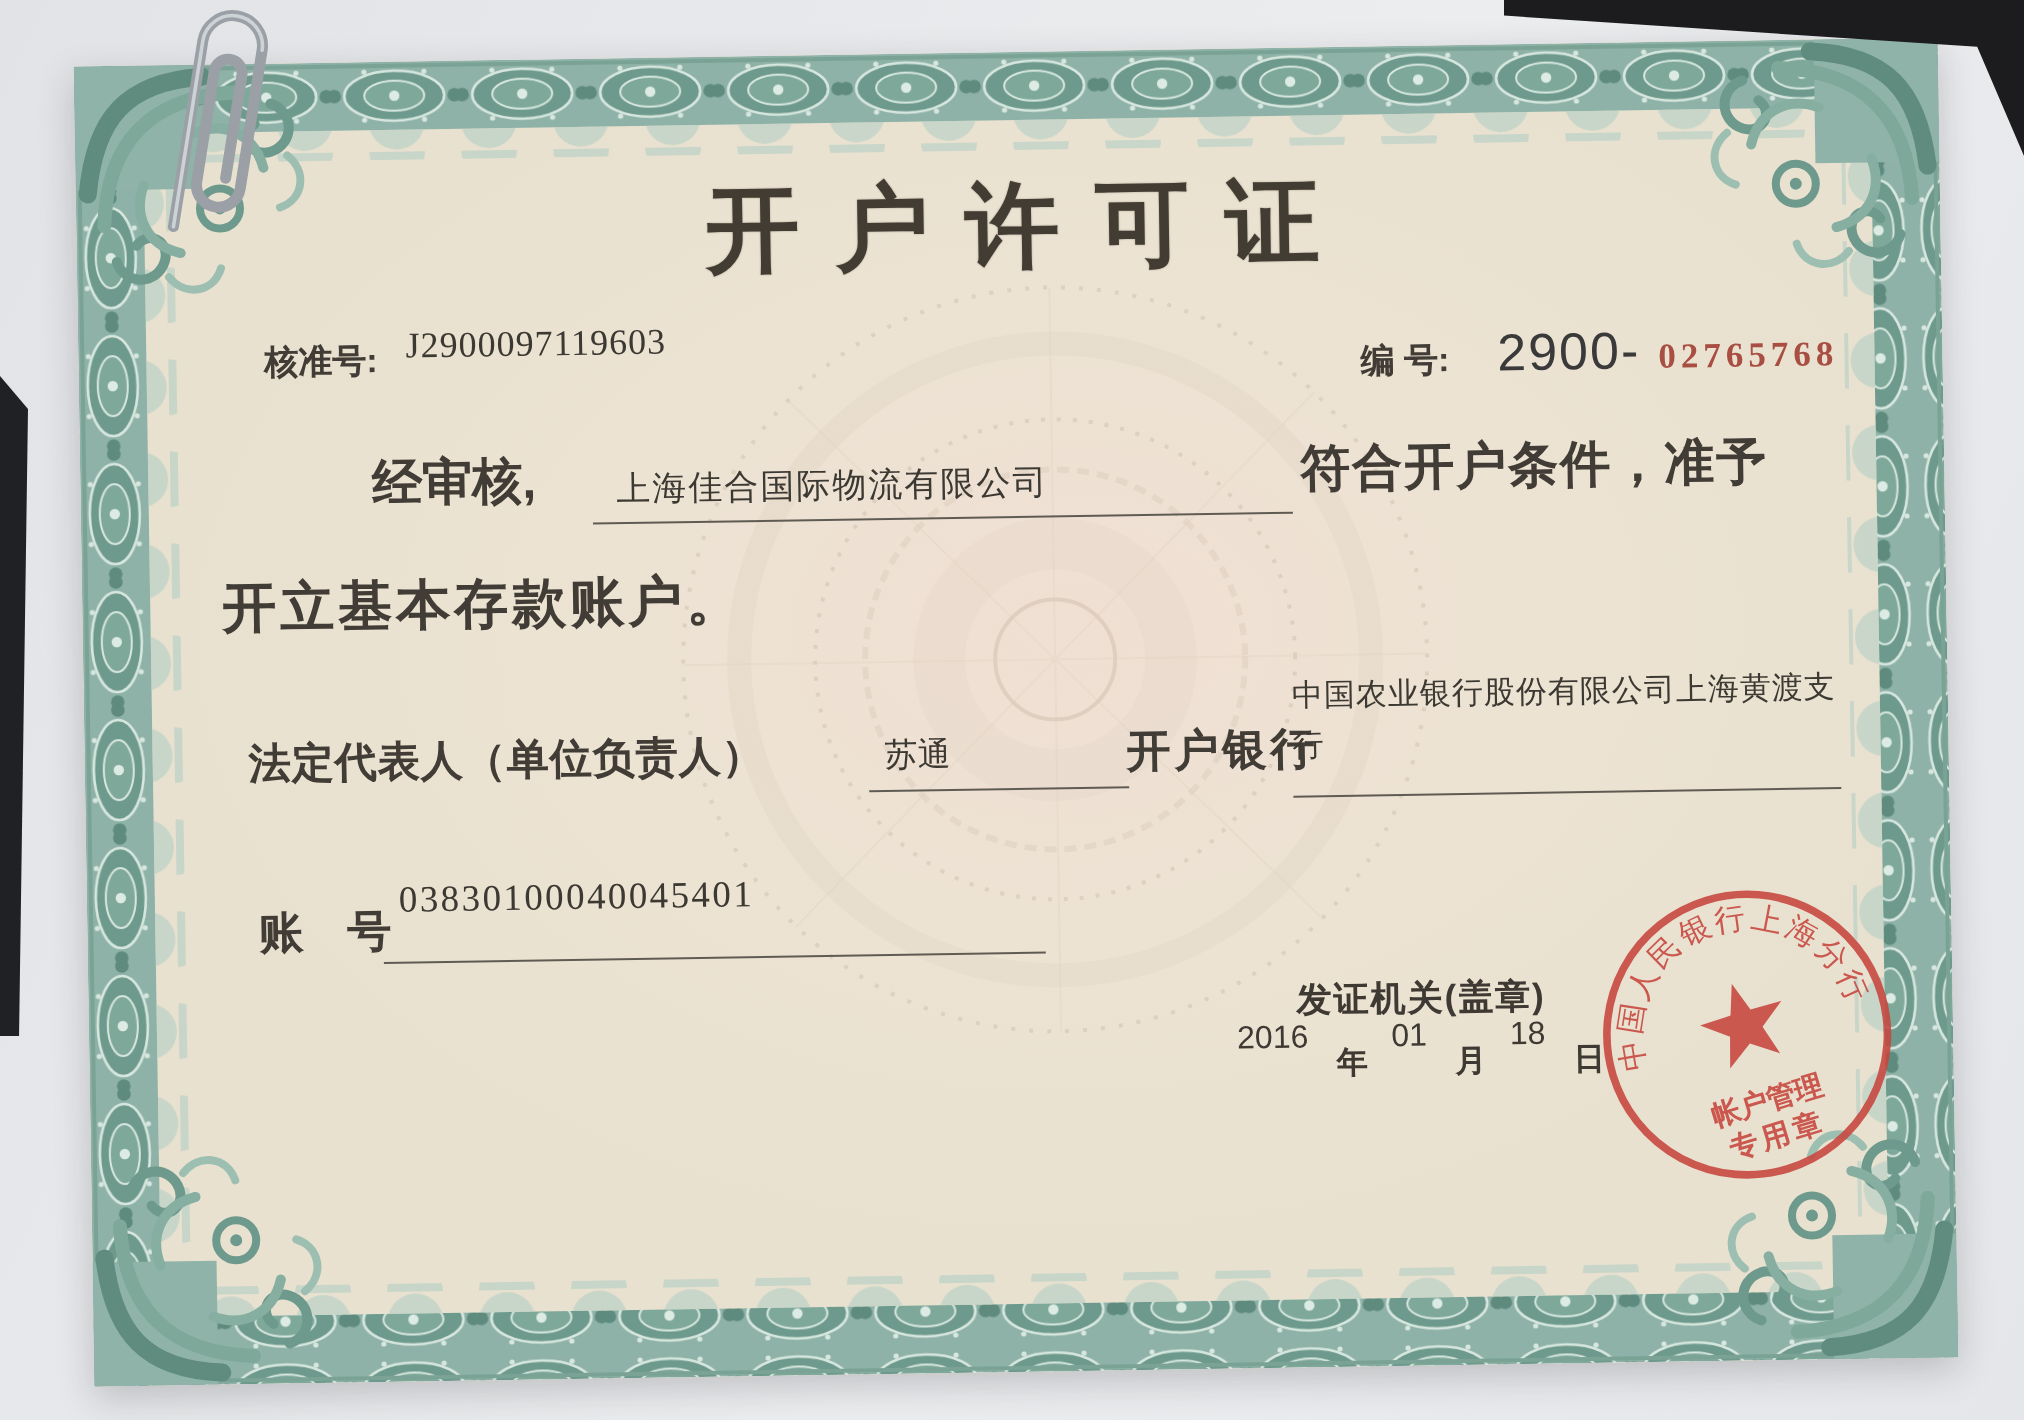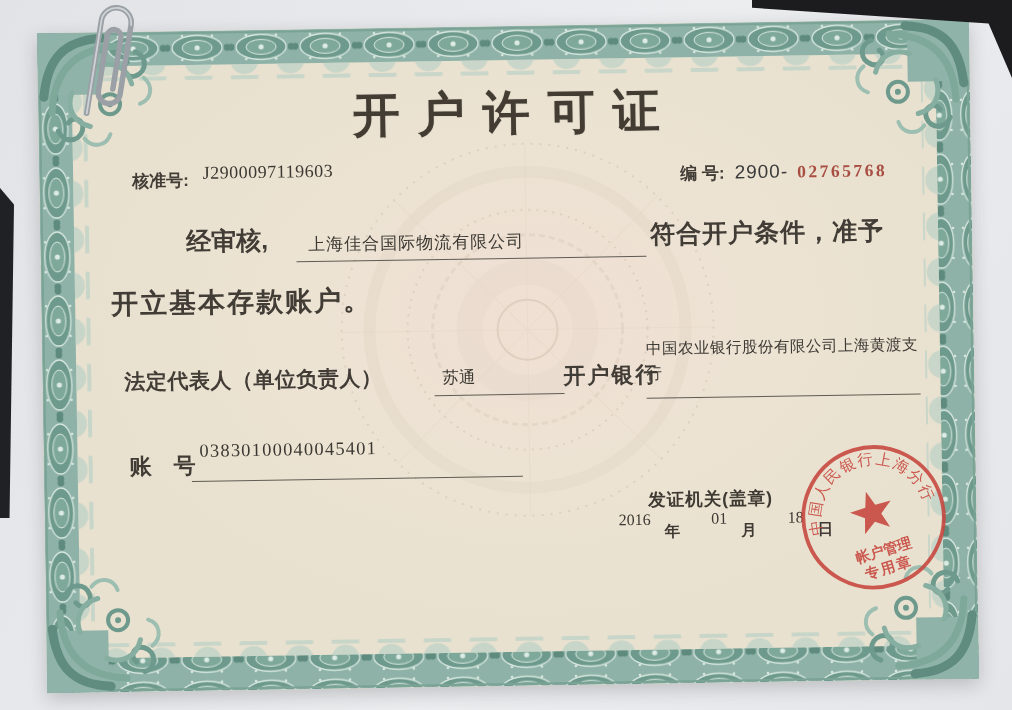--- a/index.html
+++ b/index.html
@@ -48,21 +48,21 @@
     font-weight:bold; font-size:47px; letter-spacing:18px; padding-left:22px;
     color:#423c33; text-shadow:0 0 1px rgba(60,50,40,.4);
   }
   .lbl { font-weight:bold; color:#413d36; }
   .serif-val { font-family:"Liberation Serif","DejaVu Serif",serif; color:#3c3933; }
 
   .approval { left:93px; top:138px; font-size:17px; }
   .approval .serif-val { font-size:18px; margin-left:14px; position:relative; top:-7px; letter-spacing:.5px; }
 
   .serial { left:641px; top:139px; font-size:17px; display:flex; align-items:baseline; }
-  .serial .prefix { font-size:19px; margin-left:10px; color:#3a3a3a; letter-spacing:1px; }
+  .serial .prefix { font-size:26px; margin-left:24px; color:#3a3a3a; letter-spacing:1px; }
   .serial .red {
     font-family:"Liberation Serif","DejaVu Serif",serif; font-weight:bold;
     font-size:17.5px; color:#a84e43; margin-left:9px; letter-spacing:2.5px;
   }
 
   .reviewed { left:146px; top:194px; font-size:25px; }
   .meets    { left:610px; top:194px; font-size:25px; letter-spacing:1px; }
   .open-line{ left:70px;  top:254px; font-size:27px; letter-spacing:2px; }
 
   .field { border-bottom:1.6px solid #5f5b53; }
@@ -77,23 +77,23 @@
   .bank-field { left:604px; top:312px; width:274px; height:63px; }
   .bank-field span { display:block; font-size:15.5px; line-height:1.62; letter-spacing:.5px; }
 
   .acct-label { left:86px; top:420px; font-size:22px; }
   .acct-field { left:148px; top:408px; width:331px; height:43px; }
   .acct-field span { display:block; font-size:18.5px; padding-left:8px; margin-top:2px; letter-spacing:1.2px; }
 
   .issue-block { left:574px; top:464px; width:250px; }
   .issue-label { font-size:17.5px; font-weight:bold; padding-left:30px; letter-spacing:1px; }
   .date-row { display:flex; align-items:center; margin-top:4px; font-size:16px; }
-  .date-row .num { font-family:Liberation Serif, serif; position:relative; top:-7px; }
+  .date-row .num { font-family:Liberation Sans, sans-serif; position:relative; top:-7px; }
   .date-row .unit { font-weight:bold; font-size:15.5px; position:relative; top:6px; }
-  .date-row .g1 { margin-left:14px; } .date-row .g2 { margin-left:31px; }
+  .date-row .g1 { margin-left:14px; } .date-row .g2 { margin-left:12px; }
 
   .seal {
     left:744px; top:412px; width:170px; height:170px;
     transform:rotate(-16deg); opacity:.88;
   }
 </style>
 </head>
 <body>
 
 <div class="dark-tr"></div>

